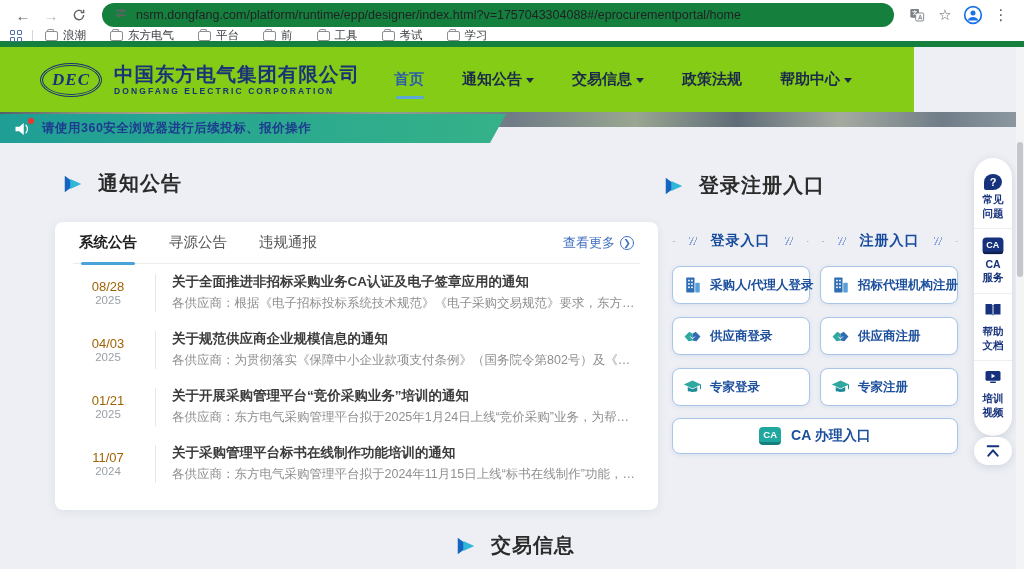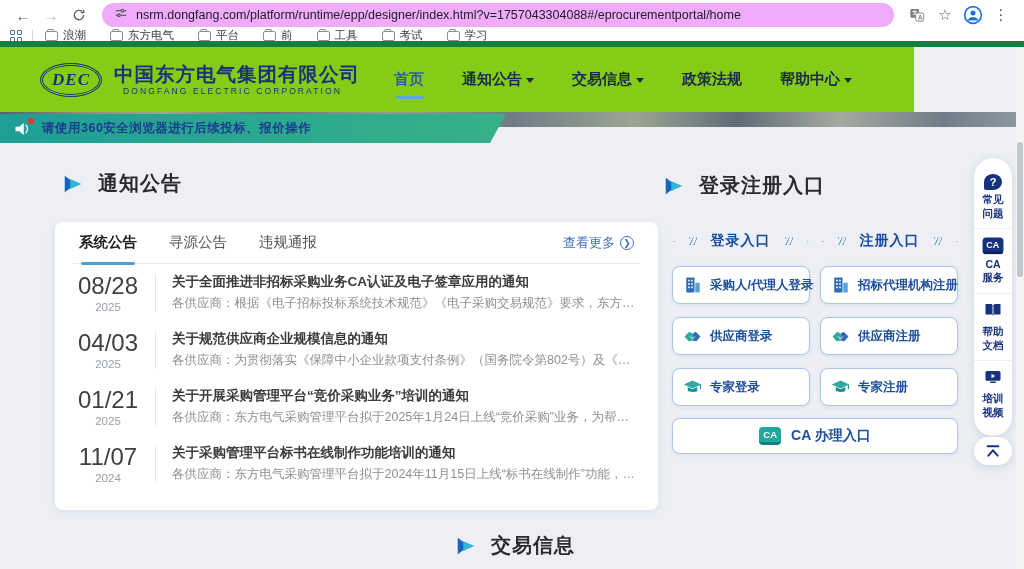--- a/index.html
+++ b/index.html
@@ -5,21 +5,21 @@
   html,body{margin:0;padding:0;background:#d7dae0;}
   *{box-sizing:border-box;}
   .stage{position:relative;width:1024px;height:569px;background:#edeff4;overflow:hidden;
          font-family:"Liberation Sans","DejaVu Sans",sans-serif;color:#222;}
   
   .c-toolbar{position:absolute;top:0;left:0;width:1024px;height:30px;background:#fff;
              display:flex;align-items:center;padding:0 10px;gap:2px;z-index:50;}
   .nav-btn{width:26px;height:26px;border-radius:50%;display:flex;align-items:center;justify-content:center;
            font-size:15px;color:#5f6368;flex:0 0 auto;}
   .nav-btn.disabled{color:#b9bdc2;}
-  .url-pill{flex:1;height:24px;background:#f0abfc;border-radius:13px;display:flex;align-items:center;
+  .url-pill{flex:1;height:24px;background:#15803d;border-radius:13px;display:flex;align-items:center;
             padding:0 12px;gap:8px;margin:0 8px;min-width:0;}
   .url-text{font-size:12.5px;color:#202124;white-space:nowrap;overflow:hidden;text-overflow:ellipsis;}
   .tb-icon{width:26px;height:24px;display:flex;align-items:center;justify-content:center;
            color:#5f6368;font-size:15px;flex:0 0 auto;}
   .c-bookmarks{position:absolute;top:30px;left:0;width:1024px;height:17px;background:#fff;
                border-bottom:6px solid #15803d;display:flex;align-items:center;padding:0 10px;z-index:50;}
   .bm-grid{display:grid;grid-template-columns:5px 5px;grid-template-rows:5px 5px;gap:2px;margin-right:10px;}
   .bm-grid span{border:1.5px solid #4b6cb0;border-radius:1px;}
   .bm-sep{width:1px;height:11px;background:#d4d6d9;margin-right:12px;}
   .bm-item{display:flex;align-items:center;gap:5px;margin-right:24px;font-size:11.5px;color:#3c4043;}
@@ -27,21 +27,21 @@
   .folder::before{content:"";position:absolute;top:-3px;left:1px;width:5px;height:2px;
                   border:1.2px solid #8a8f94;border-bottom:none;border-radius:2px 2px 0 0;}
   
   .site-header{position:absolute;top:47px;left:0;width:914px;height:65px;background:#84cc16;z-index:20;
                display:flex;}
   .logo-wrap{display:flex;align-items:center;gap:12px;margin-left:40px;cursor:pointer;}
   .dec-oval{width:62px;height:34px;border:3px double #1a3277;border-radius:50%;display:flex;
             align-items:center;justify-content:center;color:#1a3277;font-weight:bold;font-style:italic;
             font-size:17px;font-family:"Liberation Serif",serif;letter-spacing:1px;}
   .co-cn{font-size:19.5px;font-weight:bold;color:#1a3277;letter-spacing:1px;line-height:1.15;}
-  .co-en{font-size:8.5px;font-weight:normal;color:#1a3277;letter-spacing:2.1px;margin-left:9px;}
+  .co-en{font-size:8.5px;font-weight:bold;color:#1a3277;letter-spacing:2.1px;}
   .site-nav{display:flex;align-items:center;gap:38px;margin-left:auto;margin-right:62px;}
   .nav-item{font-size:15px;font-weight:bold;color:#1b2a4a;position:relative;display:flex;
             align-items:center;gap:4px;cursor:pointer;padding:6px 0;}
   .nav-item.active{color:#2d5fa8;}
   .nav-item.active::after{content:"";position:absolute;bottom:-4px;left:2px;width:28px;height:3px;
                           background:#5aa7d8;border-radius:2px;}
   .caret{width:0;height:0;border-left:4px solid transparent;border-right:4px solid transparent;
          border-top:5px solid #1b2a4a;margin-top:2px;}
   
   .hero-strip{position:absolute;top:112px;left:0;width:1024px;height:15px;z-index:5;
@@ -65,21 +65,21 @@
   .tab{font-size:14.5px;color:#555;margin-right:32px;position:relative;height:42px;display:flex;
        align-items:center;cursor:pointer;}
   .tab.active{color:#1f1f1f;font-weight:bold;}
   .tab.active::after{content:"";position:absolute;bottom:-1px;left:50%;transform:translateX(-50%);
                      width:54px;height:3px;background:#4aa3d8;border-radius:2px;}
   .more-link{margin-left:auto;display:flex;align-items:center;gap:5px;font-size:13px;color:#3f6fbf;cursor:pointer;}
   .more-circ{width:14px;height:14px;border:1px solid #3f6fbf;border-radius:50%;display:flex;
              align-items:center;justify-content:center;font-size:9px;}
   .n-item{display:flex;align-items:center;height:57px;padding:0 4px;cursor:pointer;}
   .n-date{width:62px;text-align:center;flex:0 0 auto;}
-  .n-date .d{font-size:24px;color:#404040;font-weight:500;line-height:1.2;}
+  .n-date .d{font-size:13px;color:#a16207;font-weight:500;line-height:1.2;}
   .n-date .y{font-size:11.5px;color:#9aa0a6;}
   .n-vline{width:1px;height:38px;background:#e6e6e6;margin:0 16px;flex:0 0 auto;}
   .n-body{min-width:0;}
   .n-title{font-size:13.5px;font-weight:bold;color:#3c3c3c;white-space:nowrap;overflow:hidden;
            text-overflow:ellipsis;margin-bottom:4px;}
   .n-desc{font-size:12.5px;color:#8f8f8f;white-space:nowrap;overflow:hidden;text-overflow:ellipsis;}
   
   .entry{position:absolute;left:672px;top:232px;width:286px;z-index:15;}
   .deco-row{display:flex;gap:12px;margin-bottom:16px;}
   .deco{flex:1;display:flex;align-items:center;gap:14px;}

